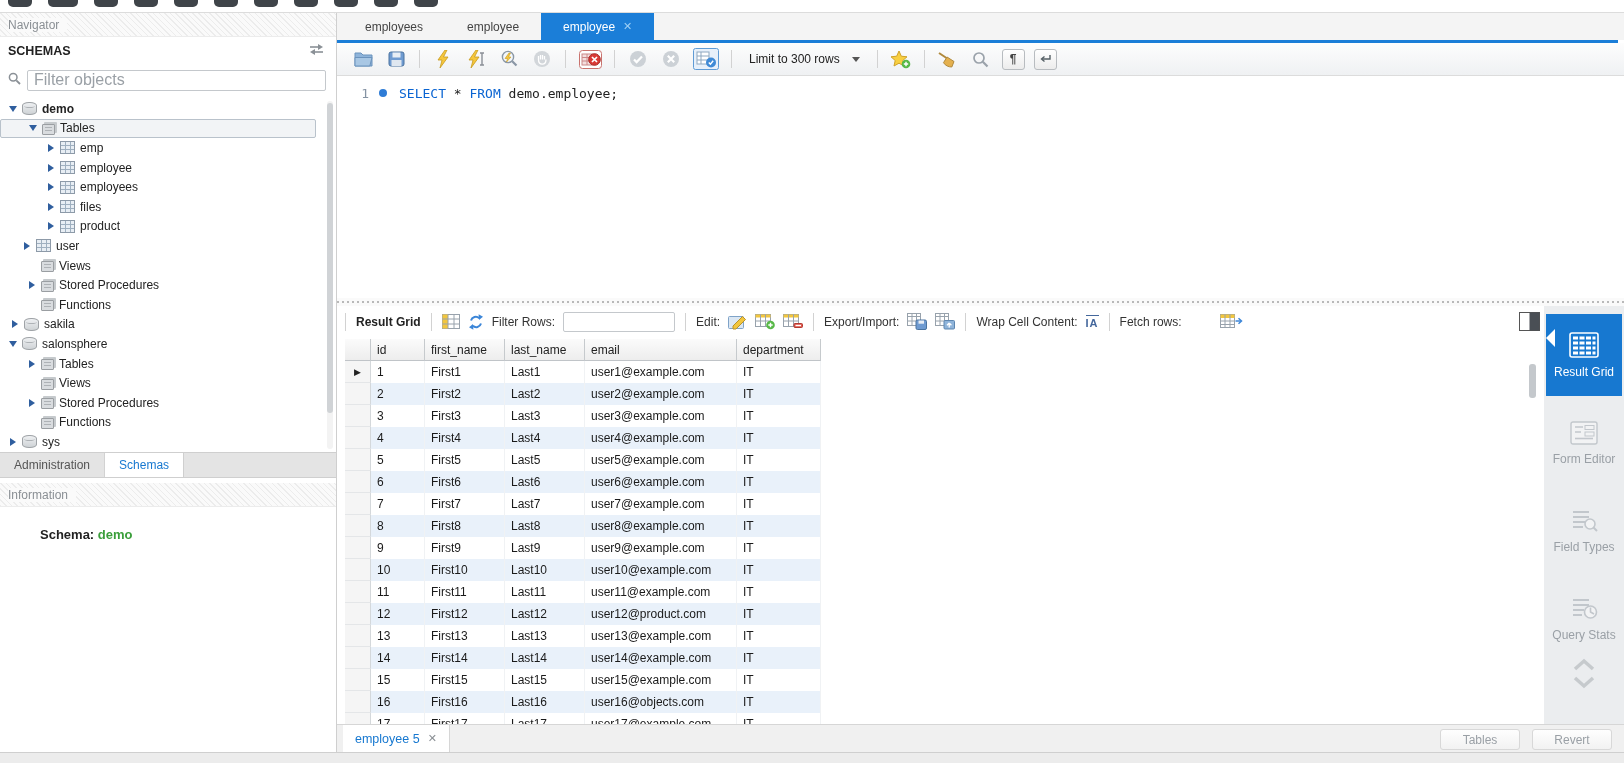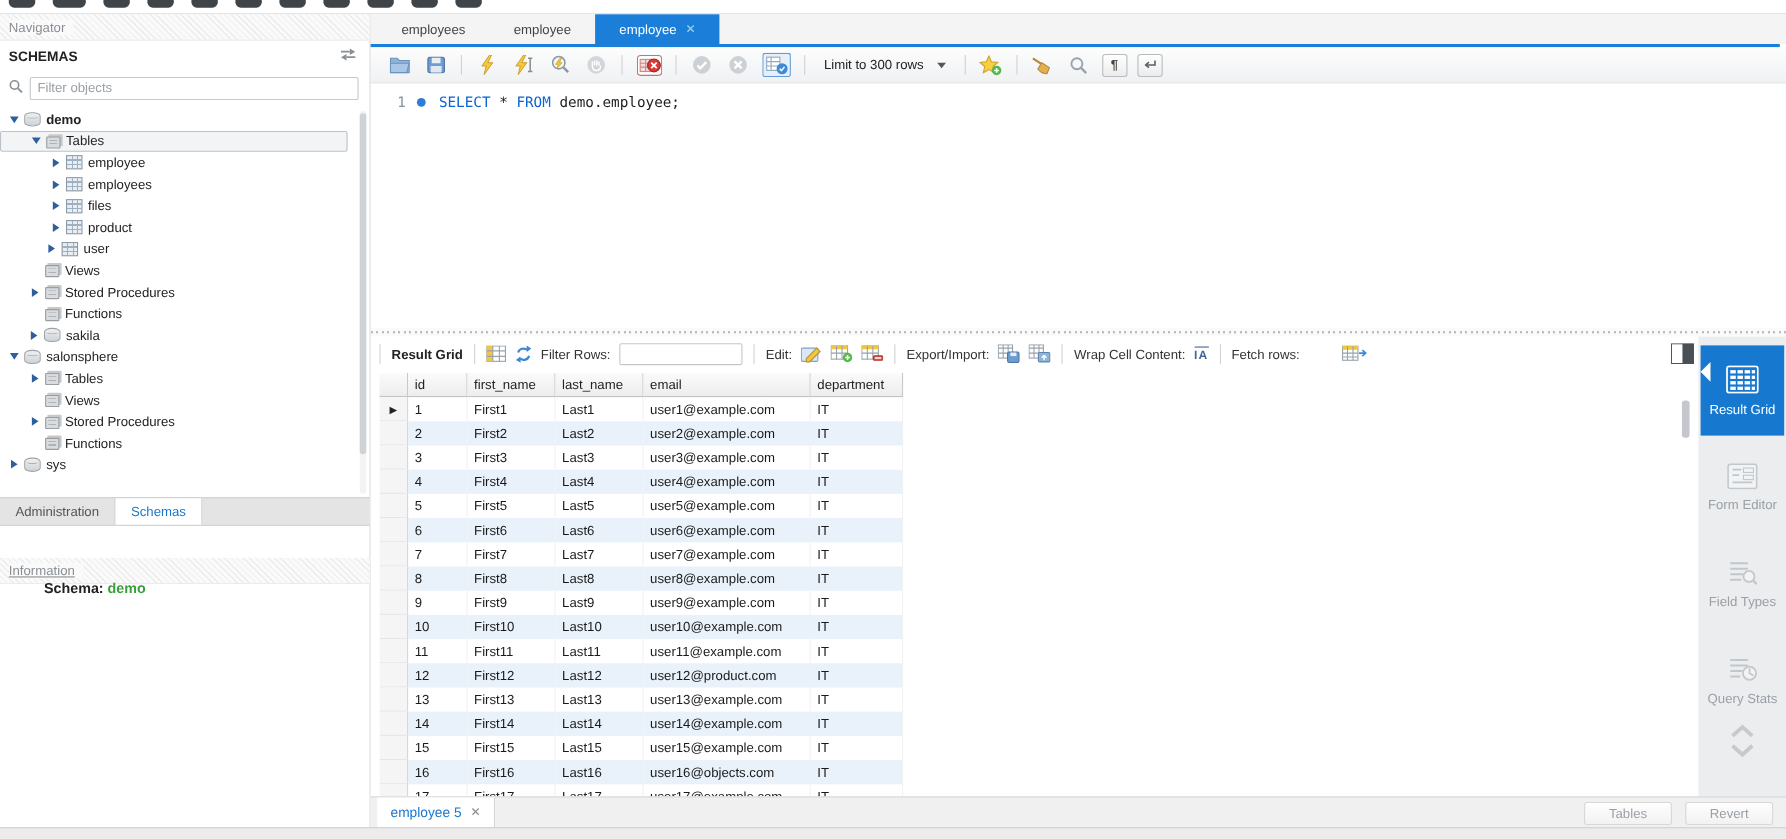--- a/index.html
+++ b/index.html
@@ -20,21 +20,21 @@
   .panel-header { height:24px; line-height:24px; padding-left:8px; color:#8a8f94; font-size:12px;
       background:#fafafa;
       background-image:repeating-linear-gradient(45deg,#ececec 0 1px,transparent 1px 4px);
       border-bottom:1px solid #ececec; }
   .panel-header span { background:#fafafa; padding-right:8px; }
   #schemas-row { position:absolute; left:0; top:26px; width:100%; height:24px; display:flex;
                  align-items:center; padding:0 12px 0 8px; }
   #schemas-title { font-weight:bold; font-size:12.5px; color:#222; flex:1; }
   #filter-row { position:absolute; left:0; top:52px; width:100%; height:30px; display:flex; align-items:center; padding:0 10px 0 8px; }
   #filter-input { flex:1; height:21px; margin-left:6px; border:1px solid #c4c8cc; border-radius:2px;
-                  padding:0 6px; font-size:12px; color:#333; font-family:"Liberation Sans",sans-serif; }
+                  padding:0 6px; font-size:16px; color:#333; font-family:"Liberation Sans",sans-serif; }
   #filter-input::placeholder { color:#9aa0a6; }
 
   #schema-tree { position:absolute; left:0; top:86px; width:330px; height:353px; overflow:hidden; }
   .tree-row { height:19.6px; display:flex; align-items:center; cursor:default; }
   .tree-row.selected { border:1px solid #b9c2cb; background:#f2f4f6; border-radius:2px; margin-right:14px; }
   .tarrow { width:14px; flex:none; display:flex; align-items:center; justify-content:center; }
   .tarrow.right::before { content:''; border-left:6px solid #2f5e9e; border-top:4px solid transparent; border-bottom:4px solid transparent; }
   .tarrow.down::before  { content:''; border-top:6px solid #2f5e9e; border-left:4px solid transparent; border-right:4px solid transparent; }
   .ticon { width:15px; height:13px; margin:0 5px 0 2px; flex:none; position:relative; }
   .ticon.schema { background:linear-gradient(#eef0f2,#cfd3d6); border:1px solid #9fa3a7; border-radius:7px/3.5px; }
@@ -49,21 +49,21 @@
       background-image:repeating-linear-gradient(180deg,#aeb2b6 0 1px, transparent 1px 3px); }
   .tlabel { color:#222; white-space:nowrap; }
   .tlabel.bold { font-weight:bold; }
   #tree-scrollbar { position:absolute; right:3px; top:88px; width:6px; height:348px; background:#f3f3f3; border-radius:3px; }
   #tree-scrollbar .thumb { position:absolute; left:0; top:2px; width:6px; height:310px; background:#d0d3d6; border-radius:3px; }
 
   #left-tabs { position:absolute; left:0; top:439px; width:100%; height:26px; background:#e4e4e4;
                border-top:1px solid #cfcfcf; border-bottom:1px solid #cfcfcf; display:flex; align-items:stretch; }
   .ltab { padding:0 14px; display:flex; align-items:center; color:#555; border-right:1px solid #d2d2d2; }
   .ltab.active { background:#fff; color:#1778d0; border-right:1px solid #cfcfcf; }
-  #info-header { position:absolute; left:0; top:494px; width:100%;text-decoration:underline; }
+  #info-header { position:absolute; left:0; top:470px; width:100%; }
   #info-body { position:absolute; left:0; top:470px; width:100%; }
   #schema-line { margin:44px 0 0 40px; font-weight:bold; font-size:13px; color:#222; }
   #schema-line .green { color:#3a9e3a; }
 
   
   #main { position:absolute; left:337px; top:13px; right:0; bottom:0; background:#fff; }
   #etab-bar { position:absolute; left:0; top:0; right:0; height:27px; background:#f4f4f4; display:flex; align-items:stretch; padding-left:6px; }
   .etab { padding:0 22px; display:flex; align-items:center; gap:8px; color:#444; }
   .etab.active { background:#1b7ed8; color:#fff; }
   .tab-close { color:#9fd0f5; font-size:11px; }
@@ -188,58 +188,63 @@
         <span class="tlabel bold">demo</span>
       </div>
       <div class="tree-row selected" style="padding-left: 25px;">
         <span class="tarrow down"></span>
         <span class="ticon group"></span>
         <span class="tlabel">Tables</span>
       </div>
       <div class="tree-row" style="padding-left: 44px;">
         <span class="tarrow right"></span>
         <span class="ticon table"></span>
+        <span class="tlabel">emp</span>
+      </div>
+      <div class="tree-row" style="padding-left: 44px;">
+        <span class="tarrow right"></span>
+        <span class="ticon table"></span>
         <span class="tlabel">employee</span>
       </div>
       <div class="tree-row" style="padding-left: 44px;">
         <span class="tarrow right"></span>
         <span class="ticon table"></span>
         <span class="tlabel">employees</span>
       </div>
       <div class="tree-row" style="padding-left: 44px;">
         <span class="tarrow right"></span>
         <span class="ticon table"></span>
         <span class="tlabel">files</span>
       </div>
       <div class="tree-row" style="padding-left: 44px;">
         <span class="tarrow right"></span>
         <span class="ticon table"></span>
         <span class="tlabel">product</span>
       </div>
-      <div class="tree-row" style="padding-left: 40px;">
+      <div class="tree-row" style="padding-left: 20px;">
         <span class="tarrow right"></span>
         <span class="ticon table"></span>
         <span class="tlabel">user</span>
       </div>
       <div class="tree-row" style="padding-left: 25px;">
         <span class="tarrow none"></span>
         <span class="ticon group"></span>
         <span class="tlabel">Views</span>
       </div>
       <div class="tree-row" style="padding-left: 25px;">
         <span class="tarrow right"></span>
         <span class="ticon group"></span>
         <span class="tlabel">Stored Procedures</span>
       </div>
       <div class="tree-row" style="padding-left: 25px;">
         <span class="tarrow none"></span>
         <span class="ticon group"></span>
         <span class="tlabel">Functions</span>
       </div>
-      <div class="tree-row" style="padding-left: 24px;">
+      <div class="tree-row" style="padding-left: 8px;">
         <span class="tarrow right"></span>
         <span class="ticon schema"></span>
         <span class="tlabel">sakila</span>
       </div>
       <div class="tree-row" style="padding-left: 6px;">
         <span class="tarrow down"></span>
         <span class="ticon schema"></span>
         <span class="tlabel">salonsphere</span>
       </div>
       <div class="tree-row" style="padding-left: 25px;">

